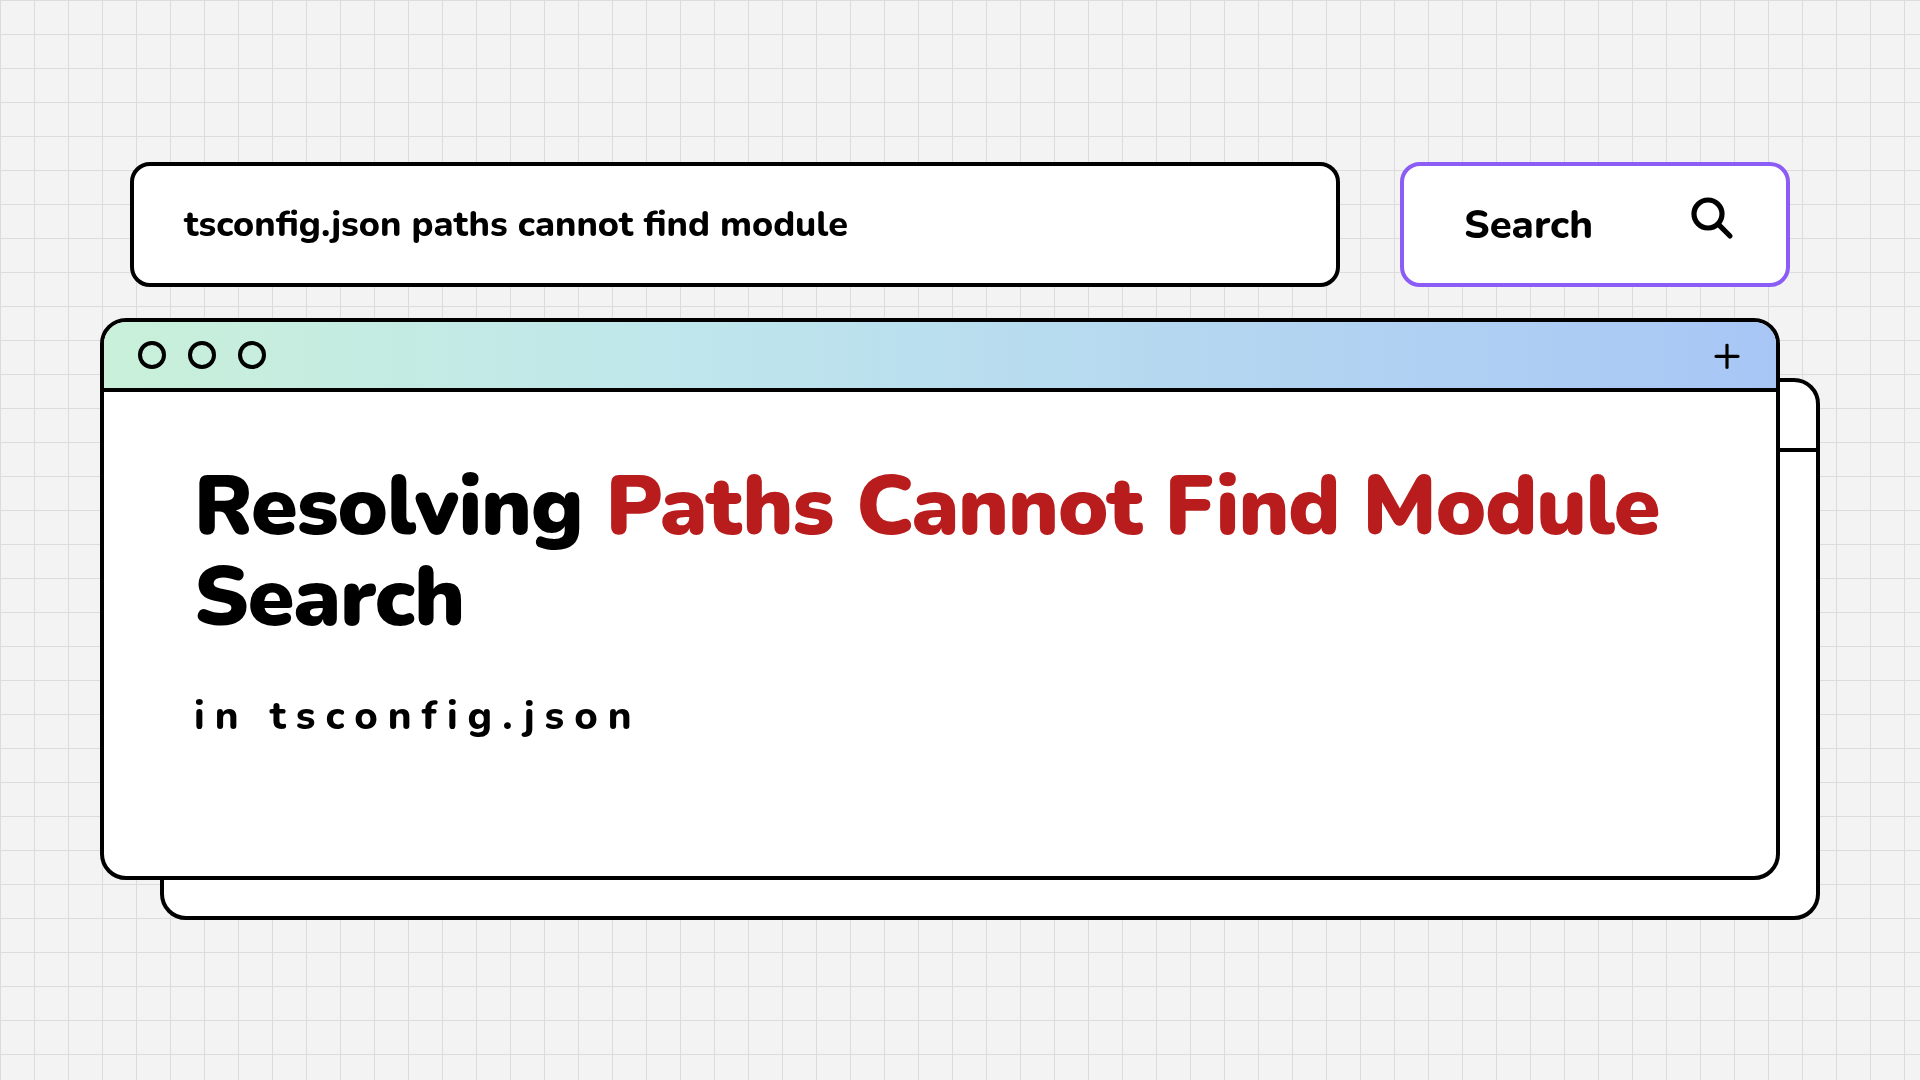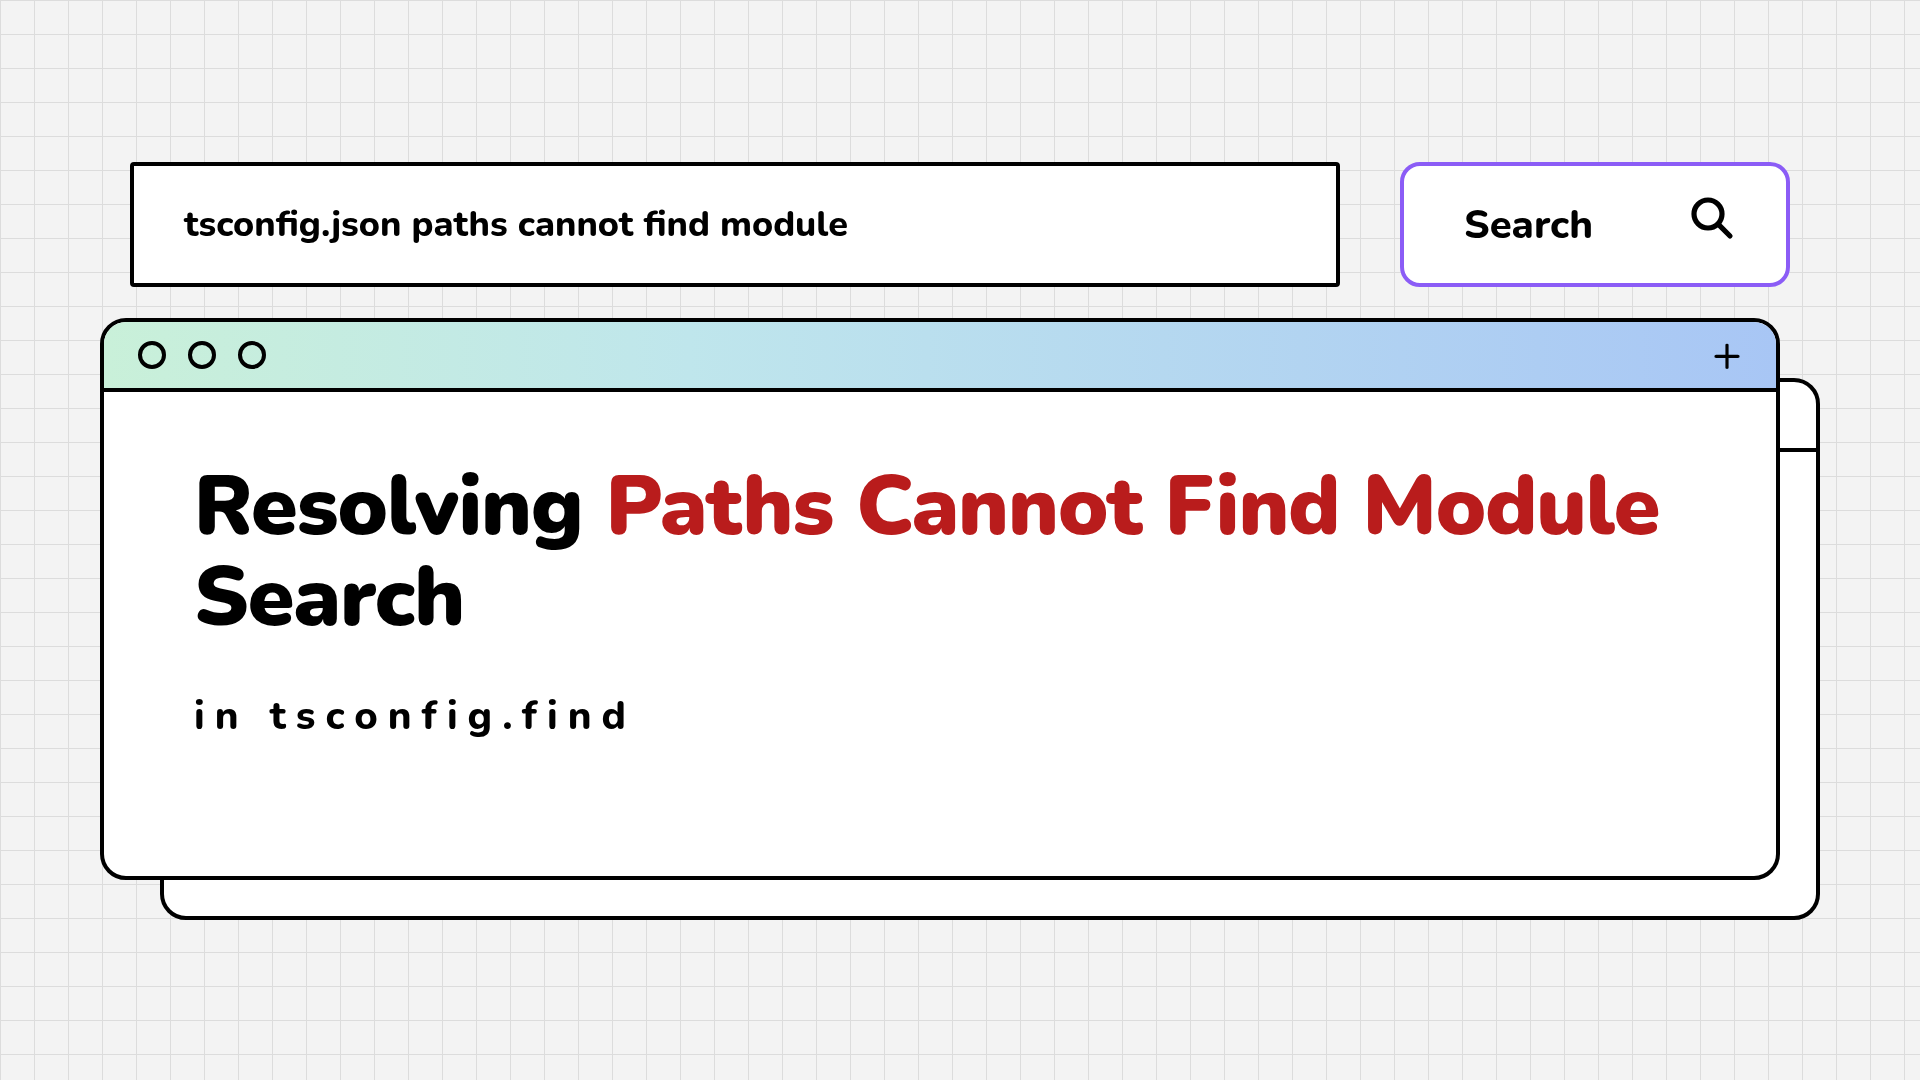--- a/index.html
+++ b/index.html
@@ -21,21 +21,21 @@
     left: 130px;
     right: 130px;
     display: flex;
     gap: 60px;
     align-items: stretch;
   }
   .query-box {
     flex: 1;
     background: #fff;
     border: 4px solid #000;
-    border-radius: 4px;
+    border-radius: 20px;
     padding: 34px 50px;
     font-size: 36px;
     font-weight: 800;
     color: #000;
   }
   .search-btn {
     width: 390px;
     background: #fff;
     border: 4px solid #8b5cf6;
     border-radius: 20px;
@@ -148,16 +148,16 @@
         <div class="dot"></div>
         <div class="dot"></div>
         <div class="dot"></div>
       </div>
       <div class="plus">+</div>
     </div>
     <div class="content">
       <div class="headline">
         <span>Resolving </span><span class="hl">Paths Cannot Find Module</span><span> Search</span>
       </div>
-      <div class="subhead">in tsconfig.find</div>
+      <div class="subhead">in tsconfig.json</div>
     </div>
   </div>
 </div>
 
 </body></html>

